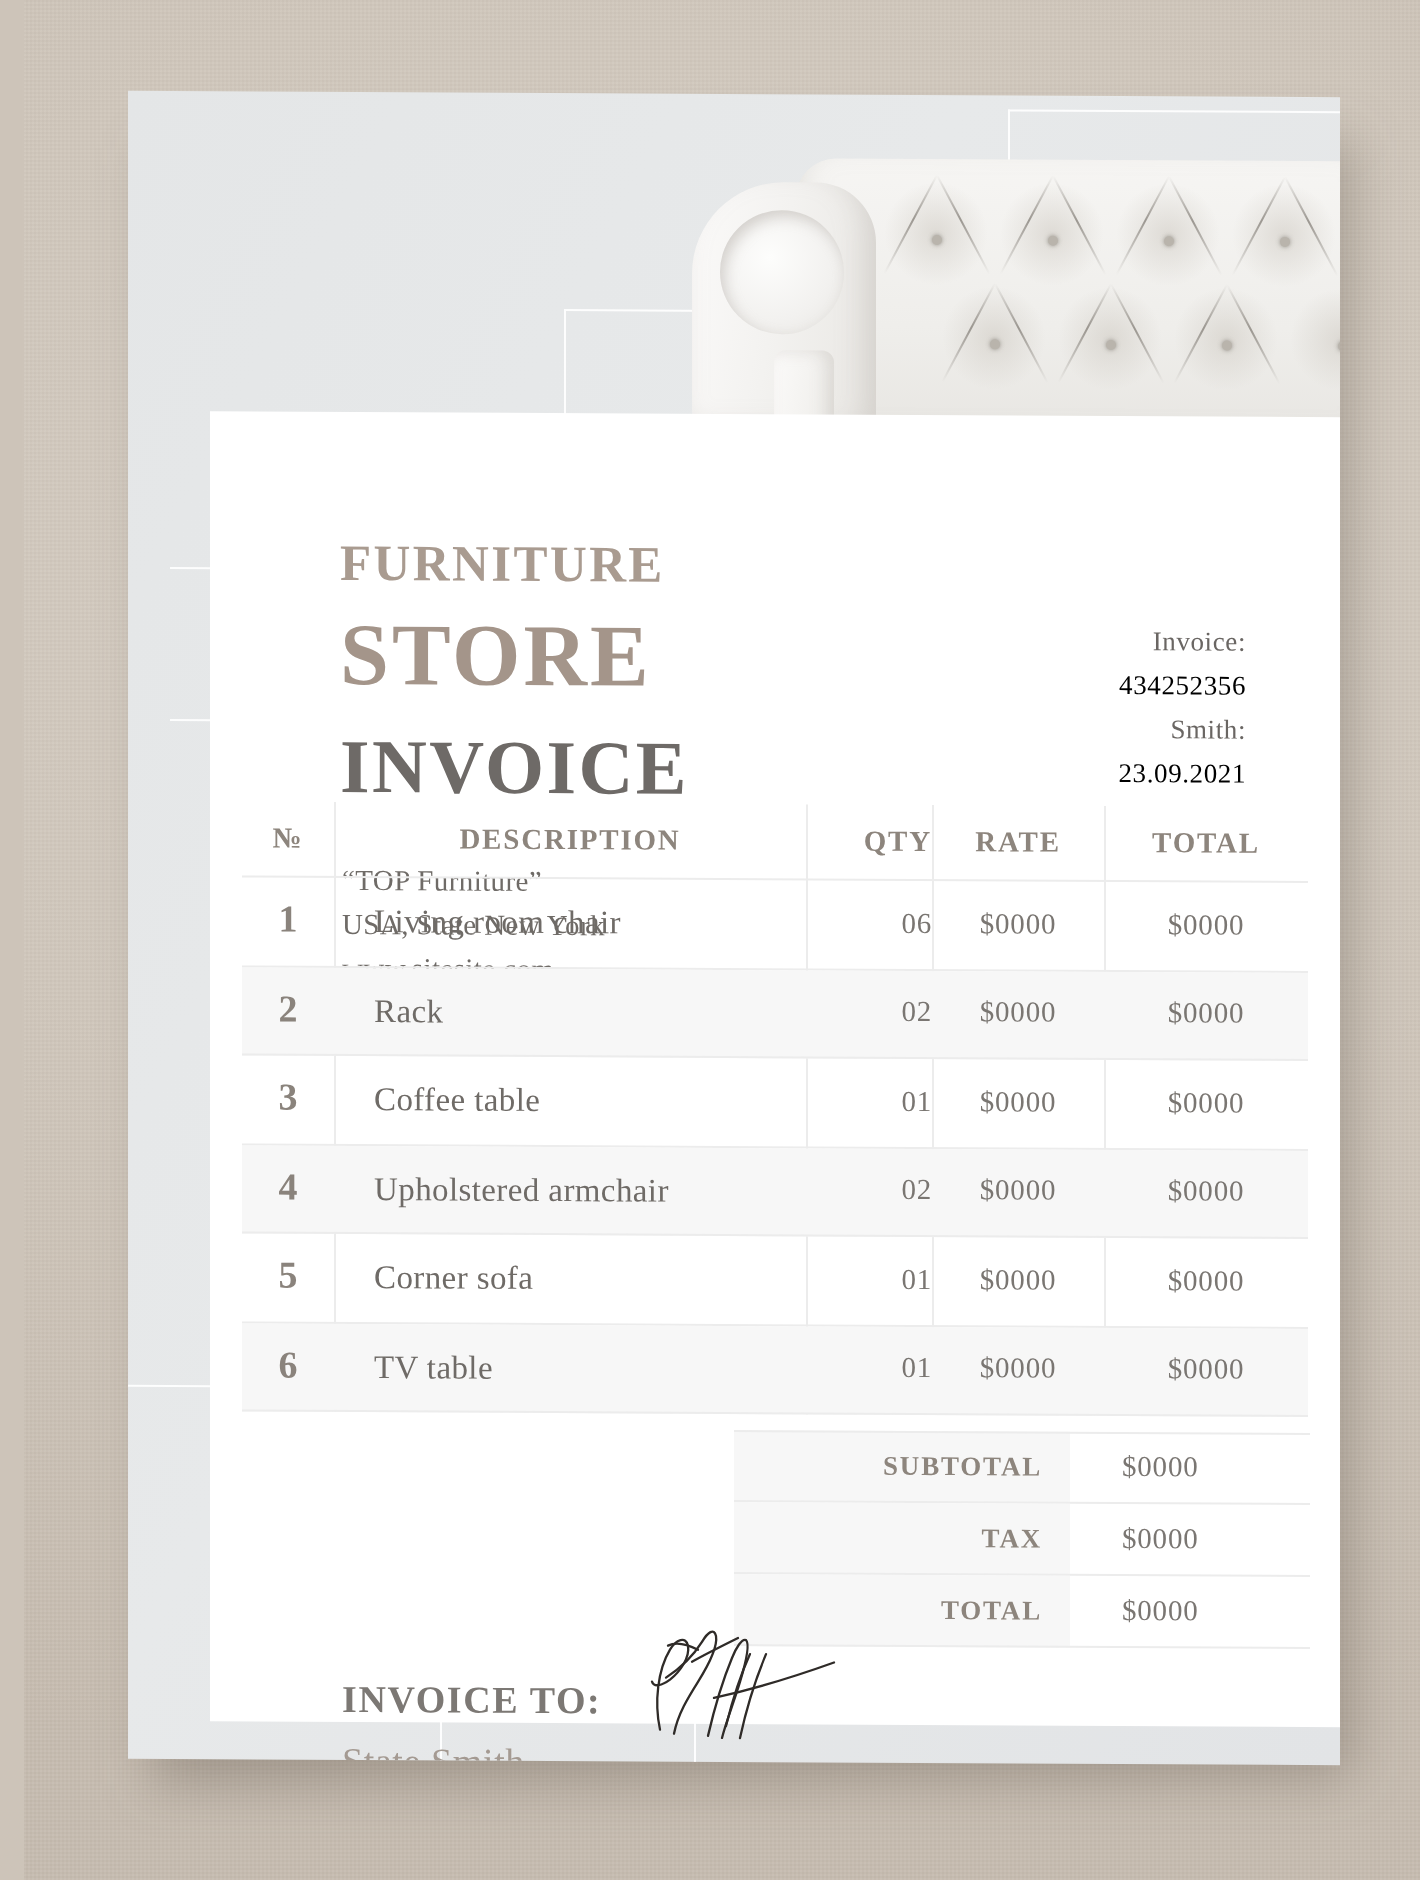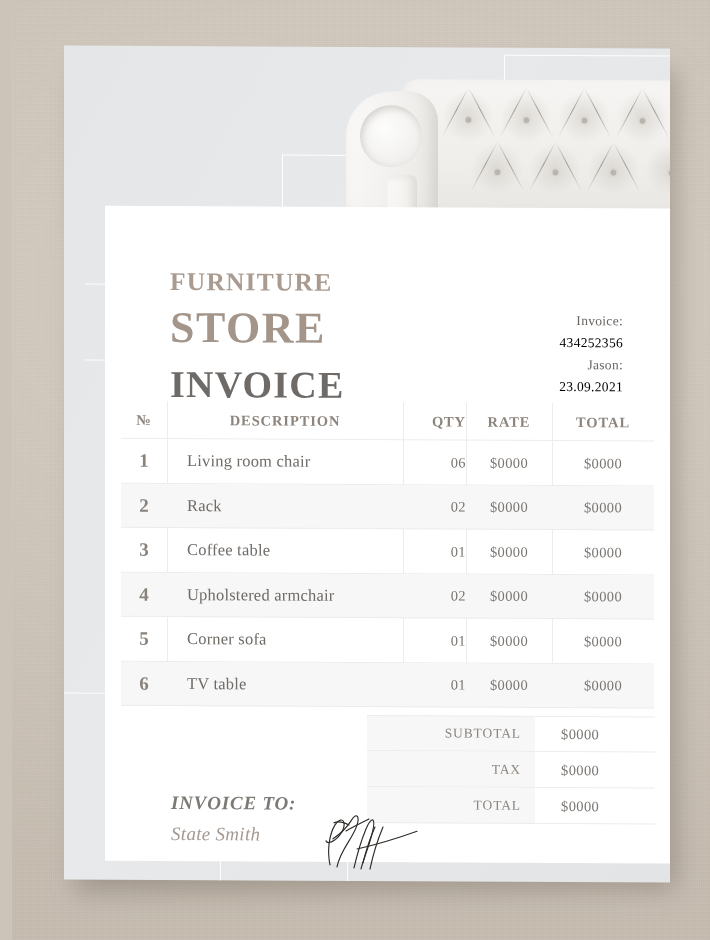--- a/index.html
+++ b/index.html
@@ -343,21 +343,21 @@
     left: 0; right: 0; top: 0;
     height: 1px;
     background: #ececec;
   }
   .tot-lbl {
     width: 168px;
     text-align: right;
     padding-right: 14px;
     box-sizing: border-box;
     font-family: "Liberation Serif", serif;
-    font-weight: normal;
+    font-weight: bold;
     font-size: 13.5px;
     letter-spacing: 0.9px;
     color: #8d857d;
     background: #f7f7f7;
     height: 100%;
     display: flex;
     align-items: center;
     justify-content: flex-end;
   }
   .tot-val {
@@ -365,22 +365,21 @@
     padding-left: 26px;
     font-size: 14.5px;
     color: #7a7672;
     letter-spacing: 0.4px;
   }
 
   
   .invoice-to {
     position: absolute;
     left: 66px;
-    top: 586px;
-    font-style: italic;
+    top: 634px;
   }
   .invoice-to-title {
     font-family: "Liberation Serif", serif;
     font-weight: bold;
     font-size: 19px;
     letter-spacing: 0.8px;
     color: #7c7874;
     margin: 0;
   }
   .invoice-to-name {
@@ -462,25 +461,30 @@
     </div>
 
     <div class="card">
 
       <div class="brand-block">
         <p class="brand-furniture">FURNITURE</p>
         <p class="brand-store">STORE</p>
         <p class="brand-invoice">INVOICE</p>
       </div>
 
+      <div class="company">
+        <div>“TOP Furniture”</div>
+        <div>USA, State New York</div>
+        <div>www.sitesite.com</div>
+      </div>
 
       <div class="meta">
         <div class="lbl">Invoice:</div>
         <div class="val">434252356</div>
-        <div class="lbl">Jason:</div>
+        <div class="lbl">Smith:</div>
         <div class="val">23.09.2021</div>
       </div>
 
       <div class="table">
         <div class="vline vl1"></div>
         <div class="vline vl2"></div>
         <div class="vline vl3"></div>
         <div class="vline vl4"></div>
 
         <div class="trow head">

